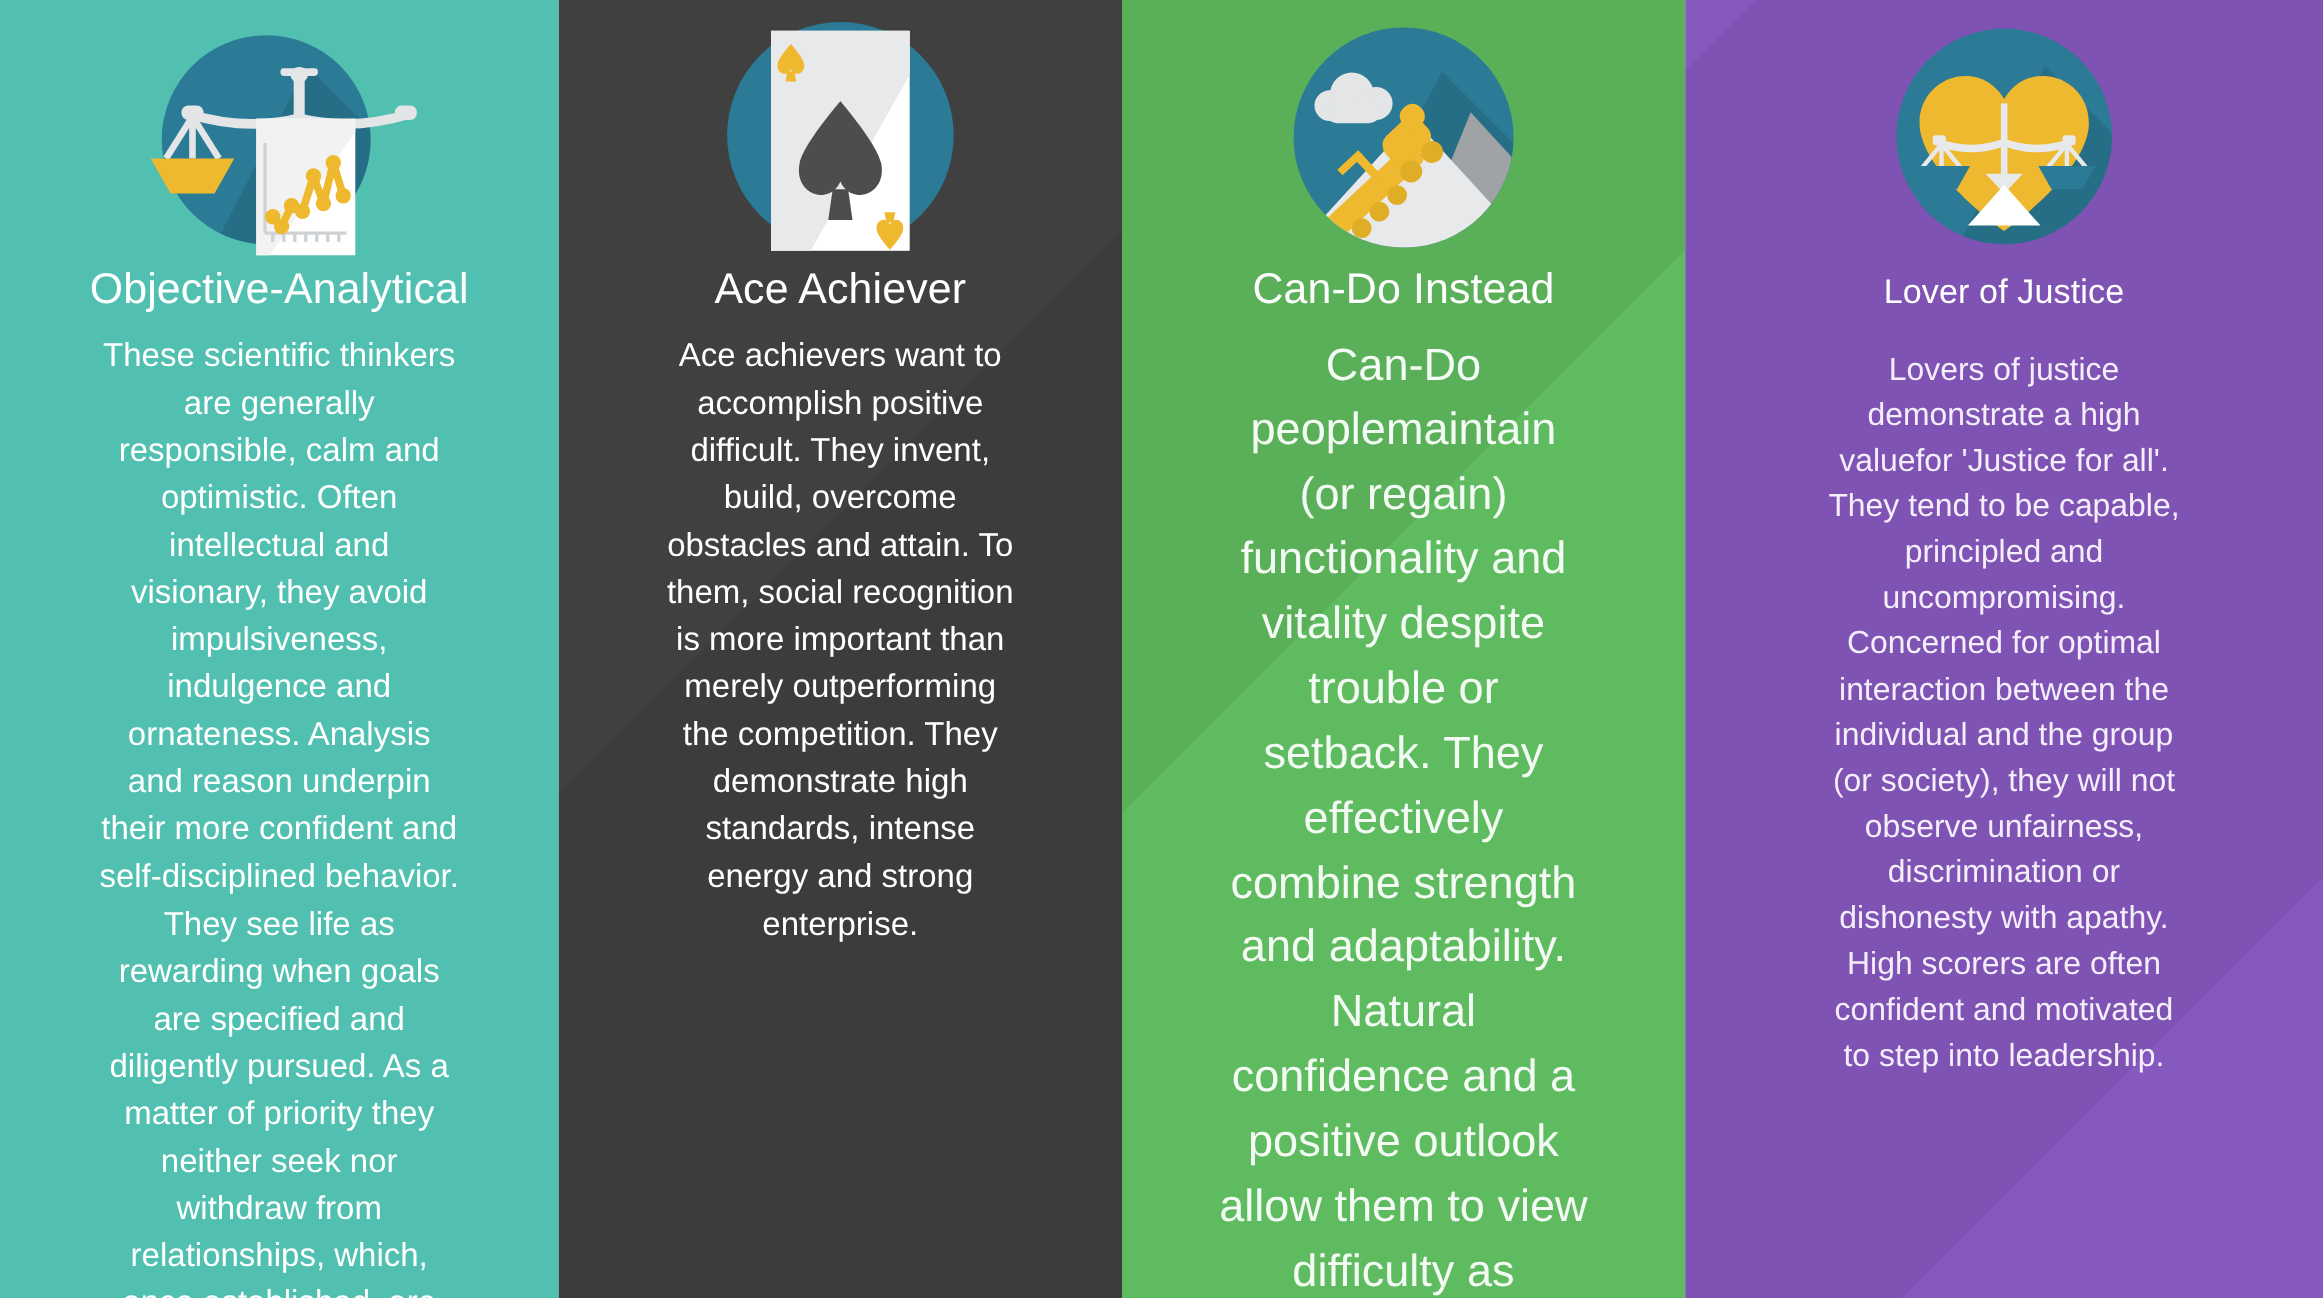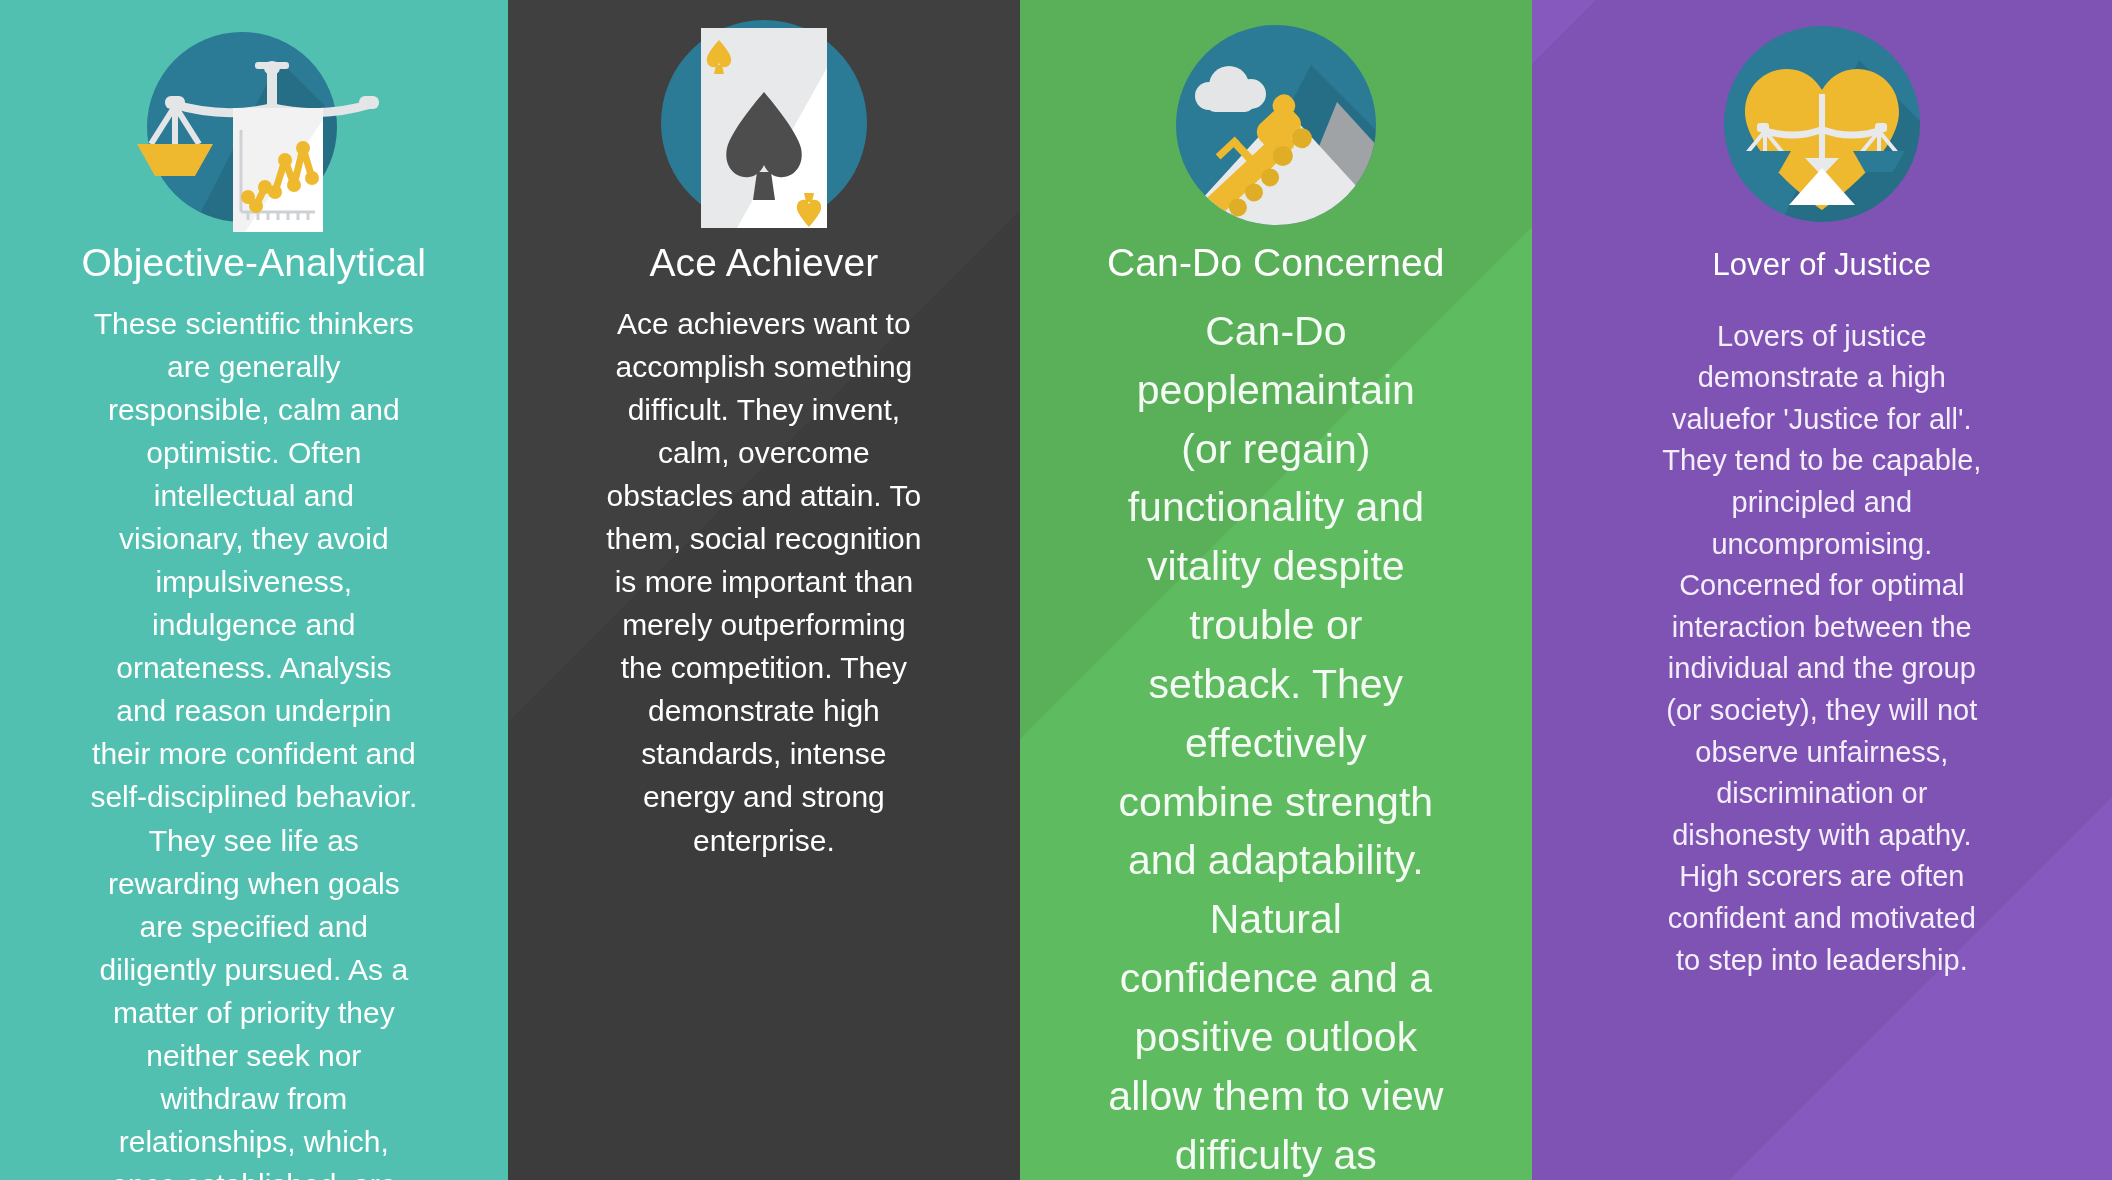--- a/index.html
+++ b/index.html
@@ -163,21 +163,21 @@
             <path d="M77 45 L83 45 L85 54 L75 54 Z" fill="#eeb92e"></path>
 
             <g transform="rotate(180 170 186)">
               <path d="M170 165 C170 165 159 177 158 183 C157 189 161 193 166 192 C168 192 169 190 170 188 C171 190 172 192 174 192 C179 193 183 189 182 183 C181 177 170 165 170 165 Z" fill="#eeb92e"></path>
               <path d="M167 190 L173 190 L175 199 L165 199 Z" fill="#eeb92e"></path>
             </g>
           </g>
         </svg>
       </div>
       <div class="title">Ace Achiever</div>
-      <div class="body-text">Ace achievers want to accomplish something difficult. They invent, calm, overcome obstacles and attain. To them, social recognition is more important than merely outperforming the competition. They demonstrate high standards, intense energy and strong enterprise.</div>
+      <div class="body-text">Ace achievers want to accomplish positive difficult. They invent, build, overcome obstacles and attain. To them, social recognition is more important than merely outperforming the competition. They demonstrate high standards, intense energy and strong enterprise.</div>
     </div>
   </div>
 
   <div class="col c3">
     <div class="shade"></div>
     <div class="inner">
       <div class="icon-wrap">
         <svg width="250" height="215" viewBox="0 0 250 215">
           <defs>
             <clipPath id="circ3">
@@ -210,21 +210,21 @@
                 <circle cx="58" cy="146" r="9"></circle>
                 <circle cx="80" cy="146" r="9"></circle>
                 <circle cx="102" cy="146" r="9"></circle>
                 <circle cx="126" cy="139" r="10"></circle>
                 <circle cx="152" cy="139" r="10"></circle>
               </g>
             </g>
           </g>
         </svg>
       </div>
-      <div class="title">Can-Do Concerned</div>
+      <div class="title">Can-Do Instead</div>
       <div class="body-text">Can-Do peoplemaintain (or regain) functionality and vitality despite trouble or setback. They effectively combine strength and adaptability. Natural confidence and a positive outlook allow them to view difficulty as opportunity and failure as growth. They assume that their personal best is yet to come and dont get stuck in disappointment. Instead, they envision the bright and assorted benefits that will result from the eventual attainment of their goals.</div>
     </div>
   </div>
 
   <div class="col c4">
     <div class="shade"></div>
     <div class="inner">
       <div class="icon-wrap">
         <svg width="250" height="215" viewBox="0 0 250 215">
           <defs>

